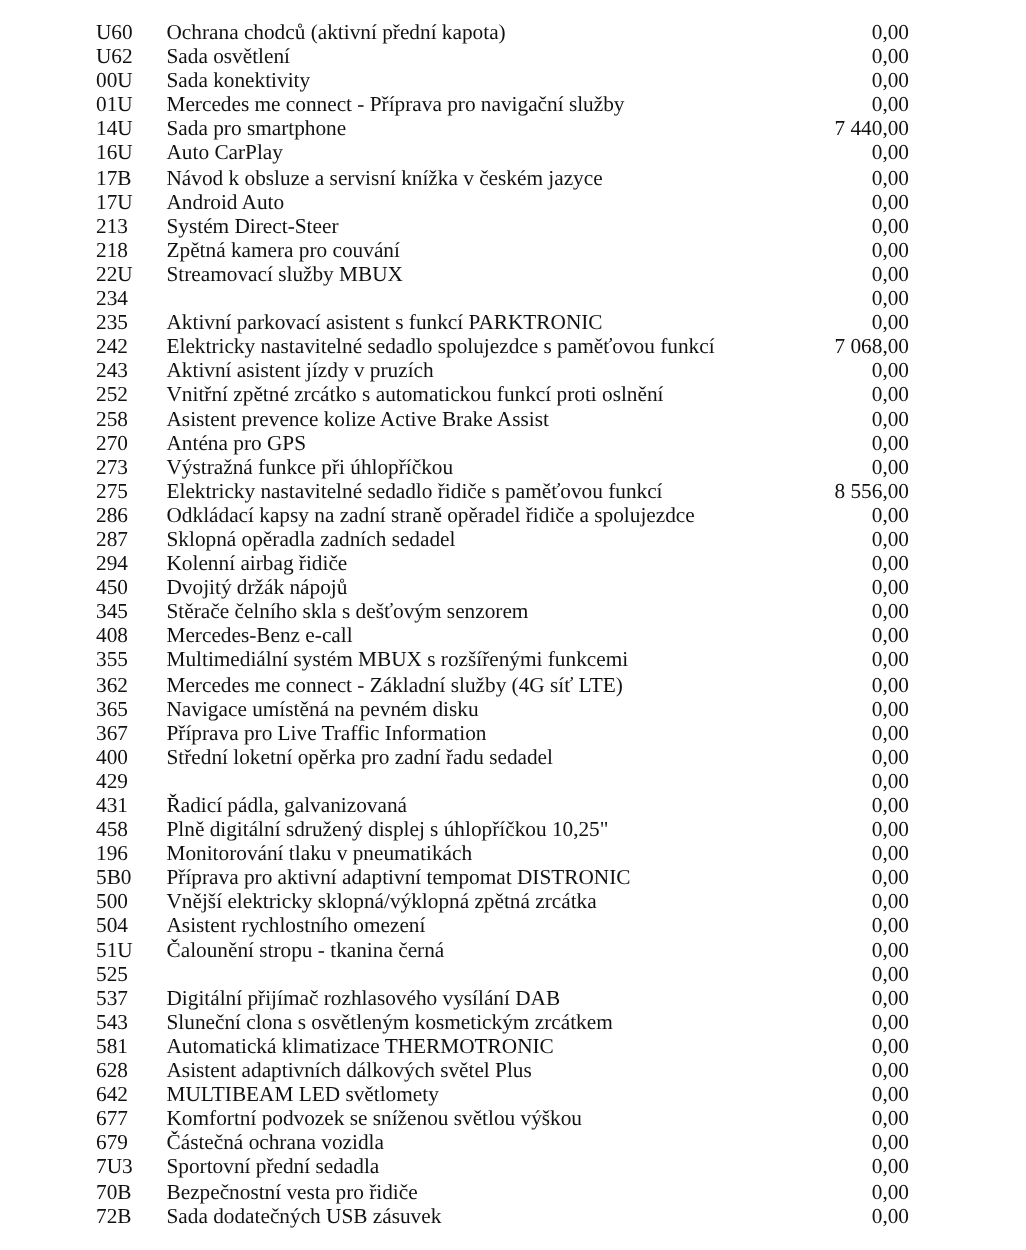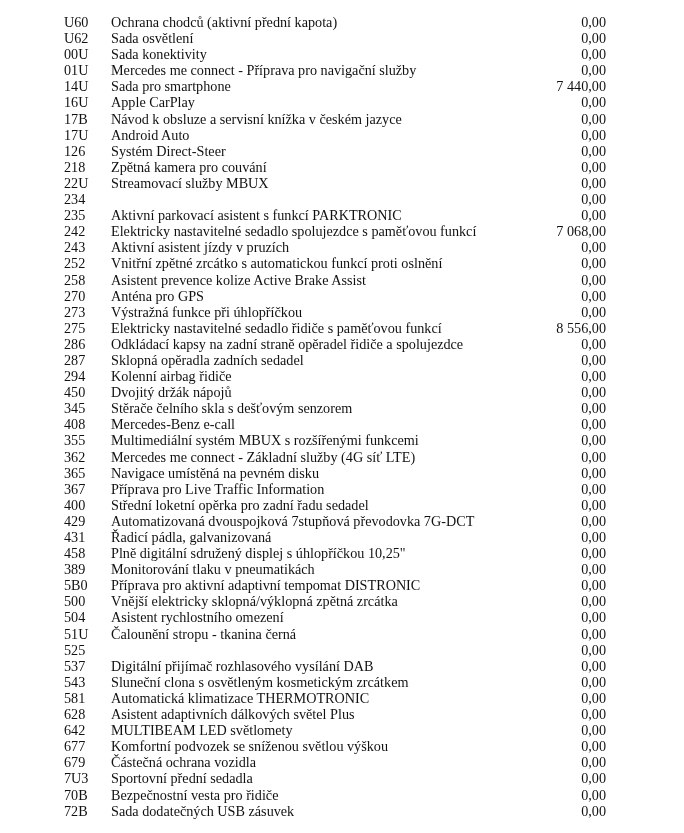--- a/index.html
+++ b/index.html
@@ -41,35 +41,35 @@
       <span class="desc">Mercedes me connect - Příprava pro navigační služby</span>
       <span class="price">0,00</span>
     </div>
   <div class="row">
       <span class="code">14U</span>
       <span class="desc">Sada pro smartphone</span>
       <span class="price">7 440,00</span>
     </div>
   <div class="row">
       <span class="code">16U</span>
-      <span class="desc">Apple CarPlay</span>
+      <span class="desc">Auto CarPlay</span>
       <span class="price">0,00</span>
     </div>
   <div class="row">
       <span class="code">17B</span>
       <span class="desc">Návod k obsluze a servisní knížka v českém jazyce</span>
       <span class="price">0,00</span>
     </div>
   <div class="row">
       <span class="code">17U</span>
       <span class="desc">Android Auto</span>
       <span class="price">0,00</span>
     </div>
   <div class="row">
-      <span class="code">126</span>
+      <span class="code">213</span>
       <span class="desc">Systém Direct-Steer</span>
       <span class="price">0,00</span>
     </div>
   <div class="row">
       <span class="code">218</span>
       <span class="desc">Zpětná kamera pro couvání</span>
       <span class="price">0,00</span>
     </div>
   <div class="row">
       <span class="code">22U</span>
@@ -170,35 +170,34 @@
       <span class="desc">Příprava pro Live Traffic Information</span>
       <span class="price">0,00</span>
     </div>
   <div class="row">
       <span class="code">400</span>
       <span class="desc">Střední loketní opěrka pro zadní řadu sedadel</span>
       <span class="price">0,00</span>
     </div>
   <div class="row">
       <span class="code">429</span>
-      <span class="desc">Automatizovaná dvouspojková 7stupňová převodovka 7G-DCT</span>
       <span class="price">0,00</span>
     </div>
   <div class="row">
       <span class="code">431</span>
       <span class="desc">Řadicí pádla, galvanizovaná</span>
       <span class="price">0,00</span>
     </div>
   <div class="row">
       <span class="code">458</span>
       <span class="desc">Plně digitální sdružený displej s úhlopříčkou 10,25"</span>
       <span class="price">0,00</span>
     </div>
   <div class="row">
-      <span class="code">389</span>
+      <span class="code">196</span>
       <span class="desc">Monitorování tlaku v pneumatikách</span>
       <span class="price">0,00</span>
     </div>
   <div class="row">
       <span class="code">5B0</span>
       <span class="desc">Příprava pro aktivní adaptivní tempomat DISTRONIC</span>
       <span class="price">0,00</span>
     </div>
   <div class="row">
       <span class="code">500</span>

